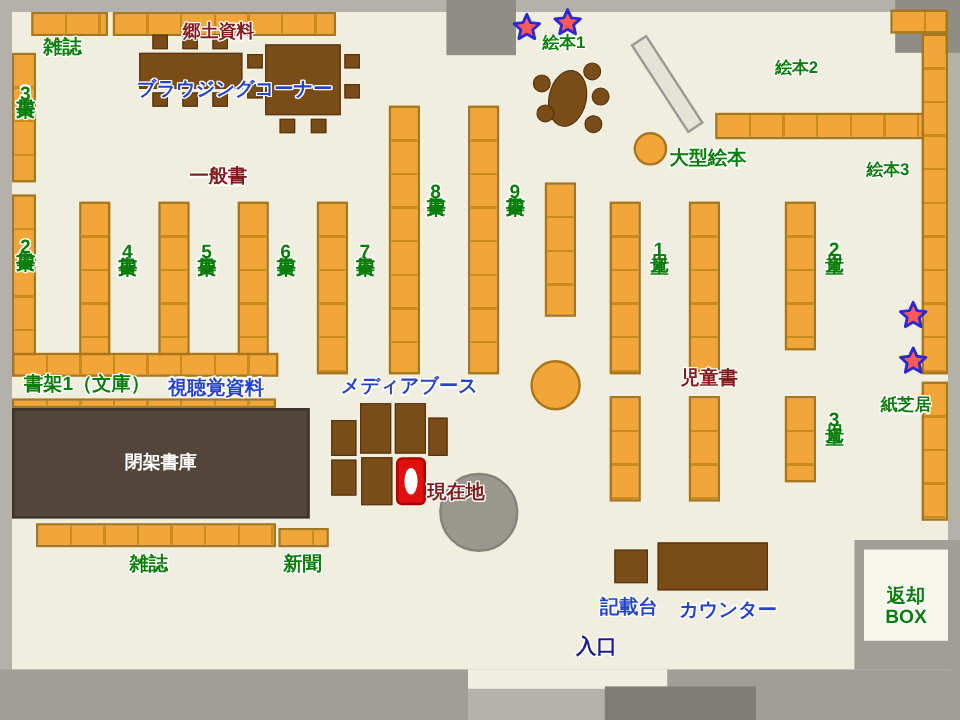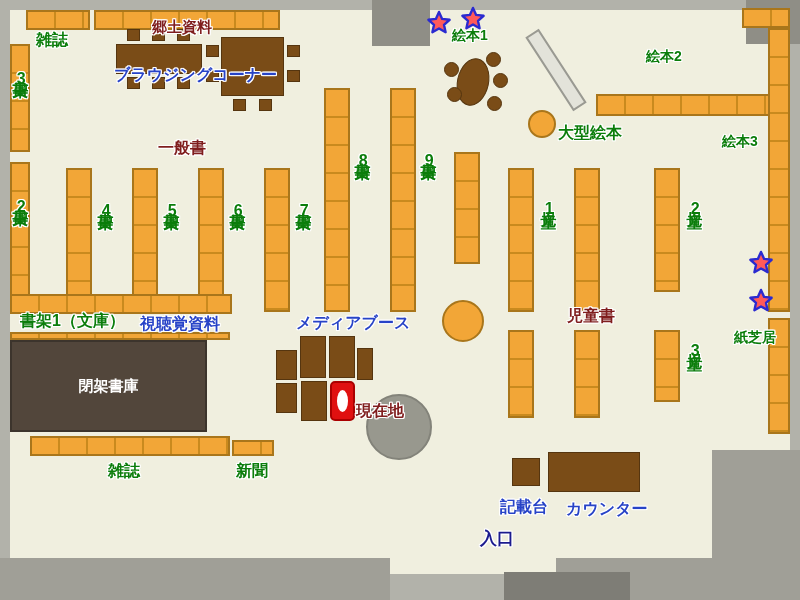--- a/index.html
+++ b/index.html
@@ -37,20 +37,24 @@
 
   <div class="abs floor" style="left:10px;top:10px;width:780px;height:548px"></div>
 
   <div class="abs wall" style="left:372px;top:0;width:58px;height:46px;background:#8f8e86"></div>
   <div class="abs wall" style="left:746px;top:0;width:54px;height:44px;background:#8f8e86"></div>
   <div class="abs wall" style="left:0;top:558px;width:390px;height:42px"></div>
   <div class="abs wall" style="left:556px;top:558px;width:244px;height:42px"></div>
   <div class="abs floor" style="left:390px;top:558px;width:166px;height:16px"></div>
   <div class="abs mat" style="left:504px;top:572px;width:126px;height:28px"></div>
   <div class="abs wall" style="left:712px;top:450px;width:88px;height:108px"></div>
+  <div class="abs niche" style="left:720px;top:458px;width:70px;height:76px">
+    <span class="lbl green">返却</span>
+    <span class="lbl green">BOX</span>
+  </div>
   <div class="abs diag" style="left:548px;top:26px;width:16px;height:88px;transform:rotate(-33deg)"></div>
 
   <div class="abs shelf shelf-h" style="left:26px;top:10px;width:64px;height:20px"></div>
   <div class="abs shelf shelf-h" style="left:94px;top:10px;width:186px;height:20px"></div>
   <div class="abs shelf shelf-h" style="left:742px;top:8px;width:48px;height:20px"></div>
   <div class="abs shelf shelf-v" style="left:10px;top:44px;width:20px;height:108px"></div>
   <div class="abs shelf shelf-v" style="left:10px;top:162px;width:20px;height:150px"></div>
   <div class="abs shelf shelf-v" style="left:66px;top:168px;width:26px;height:144px"></div>
   <div class="abs shelf shelf-v" style="left:132px;top:168px;width:26px;height:144px"></div>
   <div class="abs shelf shelf-v" style="left:198px;top:168px;width:26px;height:144px"></div>
@@ -67,21 +71,21 @@
   <div class="abs shelf shelf-v" style="left:508px;top:330px;width:26px;height:88px"></div>
   <div class="abs shelf shelf-v" style="left:574px;top:330px;width:26px;height:88px"></div>
   <div class="abs shelf shelf-v" style="left:654px;top:330px;width:26px;height:72px"></div>
   <div class="abs shelf shelf-h" style="left:10px;top:294px;width:222px;height:20px"></div>
   <div class="abs shelf shelf-h" style="left:10px;top:332px;width:220px;height:8px"></div>
   <div class="abs shelf shelf-h" style="left:30px;top:436px;width:200px;height:20px"></div>
   <div class="abs shelf shelf-h" style="left:232px;top:440px;width:42px;height:16px"></div>
   <div class="abs shelf round" style="left:528px;top:110px;width:28px;height:28px"></div>
   <div class="abs shelf round" style="left:442px;top:300px;width:42px;height:42px"></div>
 
-  <div class="abs closedbox" style="left:10px;top:340px;width:197px;height:92px">
+  <div class="abs closedbox" style="left:10px;top:340px;width:248px;height:92px">
     <span class="lbl white" style="font-size:15px">閉架書庫</span>
   </div>
 
   <div class="abs chair" style="left:127px;top:29px"></div>
   <div class="abs chair" style="left:152px;top:29px"></div>
   <div class="abs chair" style="left:177px;top:29px"></div>
   <div class="abs tbl" style="left:116px;top:44px;width:86px;height:30px"></div>
   <div class="abs chair" style="left:127px;top:77px"></div>
   <div class="abs chair" style="left:152px;top:77px"></div>
   <div class="abs chair" style="left:177px;top:77px"></div>
@@ -144,21 +148,21 @@
   <span class="abs lbl green" style="left:646px;top:49px;font-size:14px">絵本2</span>
   <span class="abs lbl green" style="left:722px;top:134px;font-size:14px">絵本3</span>
   <span class="abs lbl green" style="left:558px;top:124px">大型絵本</span>
   <span class="abs lbl green vert" style="left:540px;top:198px">児童1</span>
   <span class="abs lbl green vert" style="left:686px;top:198px">児童2</span>
   <span class="abs lbl red" style="left:567px;top:307px;font-size:16px">児童書</span>
   <span class="abs lbl green vert" style="left:686px;top:340px">児童3</span>
   <span class="abs lbl green" style="left:734px;top:330px;font-size:14px">紙芝居</span>
   <span class="abs lbl green" style="left:20px;top:312px">書架1（文庫）</span>
   <span class="abs lbl blue" style="left:140px;top:315px">視聴覚資料</span>
-  <span class="abs lbl blue" style="left:296px;top:314px">メディアブース</span>
+  <span class="abs lbl blue" style="left:284px;top:314px">メディアブース</span>
   <span class="abs lbl red" style="left:356px;top:402px">現在地</span>
   <span class="abs lbl green" style="left:108px;top:462px">雑誌</span>
   <span class="abs lbl green" style="left:236px;top:462px">新聞</span>
   <span class="abs lbl blue" style="left:500px;top:498px;font-size:16px">記載台</span>
   <span class="abs lbl blue" style="left:566px;top:500px">カウンター</span>
   <span class="abs lbl navy" style="left:480px;top:530px;font-size:17px">入口</span>
 
 </div>
 
 </body></html>

